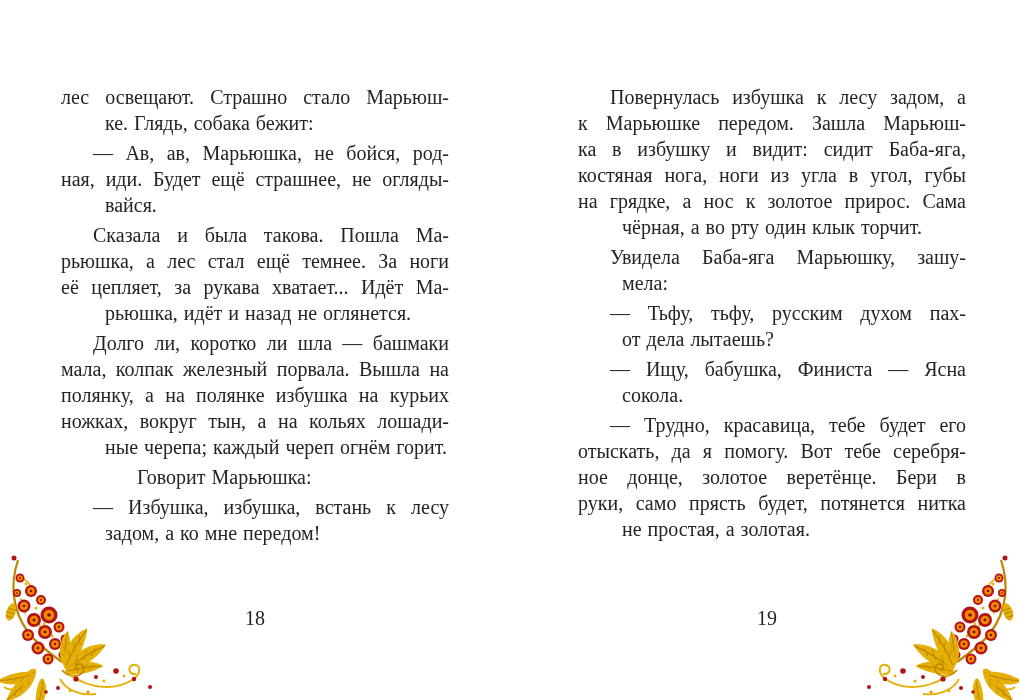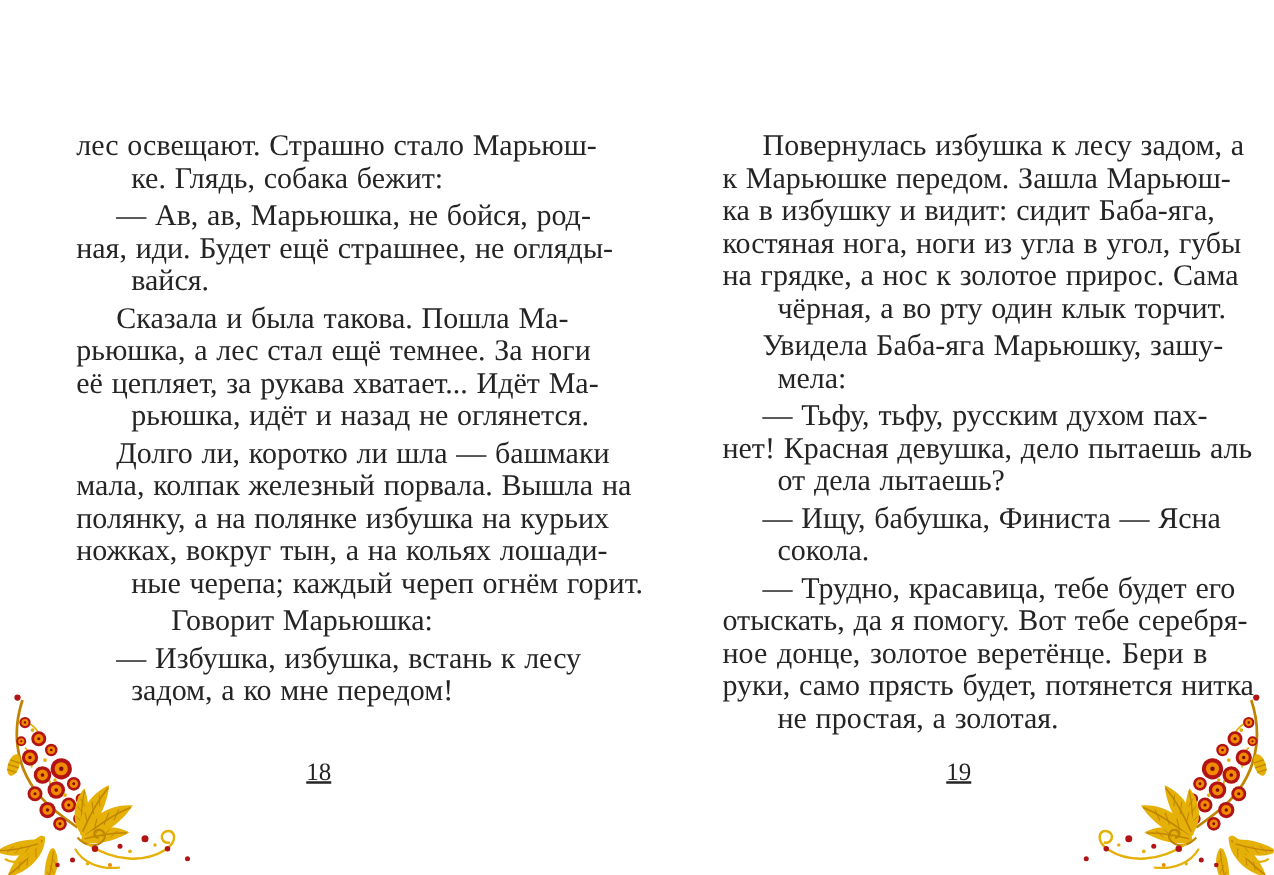--- a/index.html
+++ b/index.html
@@ -12,37 +12,37 @@
     --bg:#ffffff;
   }
   html,body{margin:0;padding:0;}
   body{
     width:1019px;height:700px;position:relative;overflow:hidden;
     background:var(--bg);
     font-family:"Liberation Serif","DejaVu Serif",serif;
     color:var(--ink);
   }
   .page-text{
-    position:absolute;top:104px;width:388px;
-    font-size:24px;line-height:26px;
+    position:absolute;top:84px;width:388px;
+    font-size:20px;line-height:26px;
   }
   .page-text.left{left:61px;}
   .page-text.right{left:578px;}
   .para{margin:0 0 4px 0;}
   .line{
     text-align:justify;
     text-align-last:justify;
     white-space:nowrap;
     word-spacing:1px;
   }
   .line.last{text-align-last:left;margin-left:44px;}
   .line.first{text-indent:32px;}
   .page-number{
     position:absolute;top:607px;width:388px;
-    text-align:center;font-size:20px;color:var(--ink);text-decoration:underline;
+    text-align:center;font-size:20px;color:var(--ink);
   }
   .page-number.left{left:61px;}
   .page-number.right{left:573px;}
   .orn{position:absolute;top:548px;width:165px;height:152px;}
   .orn.left{left:0;}
   .orn.right{left:854px;}
   .orn.right svg{transform:scaleX(-1);}
 </style>
 </head>
 <body>
@@ -87,21 +87,20 @@
       <div class="line">костяная нога, ноги из угла в угол, губы</div>
       <div class="line">на грядке, а нос к золотое прирос. Сама</div>
       <div class="line last">чёрная, а во рту один клык торчит.</div>
     </div>
     <div class="para">
       <div class="line first">Увидела Баба-яга Марьюшку, зашу-</div>
       <div class="line last">мела:</div>
     </div>
     <div class="para">
       <div class="line first">— Тьфу, тьфу, русским духом пах-</div>
-      <div class="line">нет! Красная девушка, дело пытаешь аль</div>
       <div class="line last">от дела лытаешь?</div>
     </div>
     <div class="para">
       <div class="line first">— Ищу, бабушка, Финиста — Ясна</div>
       <div class="line last">сокола.</div>
     </div>
     <div class="para">
       <div class="line first">— Трудно, красавица, тебе будет его</div>
       <div class="line">отыскать, да я помогу. Вот тебе серебря-</div>
       <div class="line">ное донце, золотое веретёнце. Бери в</div>

